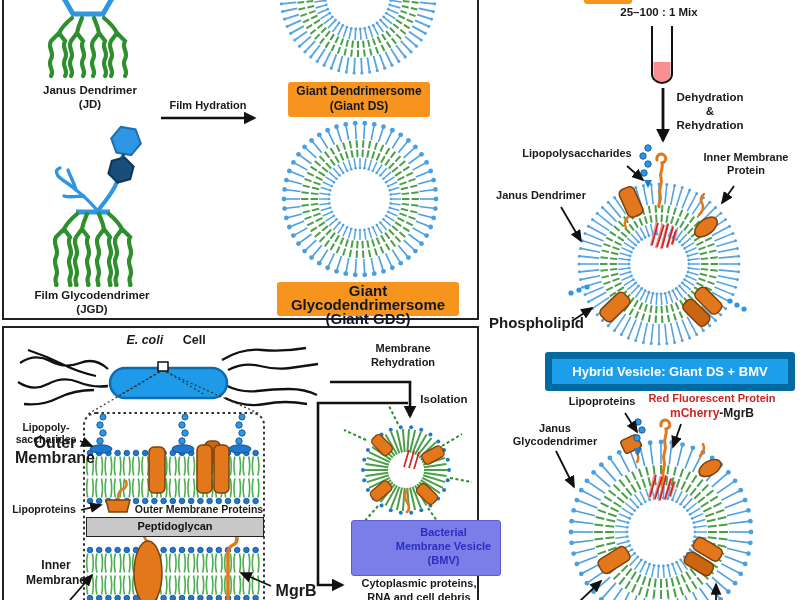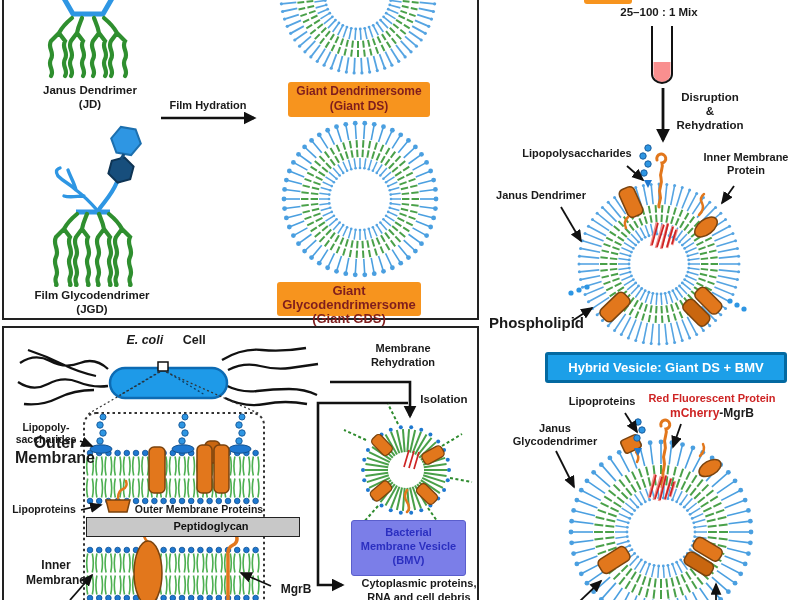--- a/index.html
+++ b/index.html
@@ -2,22 +2,22 @@
 <html style="--dendrimer-blue: #2E96E3; --glyco-dark-blue: #174E7C; --tail-green: #3C9E3C; --label-orange: #F7941E; --protein-orange: #E2771C; --banner-blue: #1C9FE8; --bmv-purple: #7B7EE8; --bmv-text: #2B2FC0; --mcherry-red: #CE2424; --tube-pink: #F98F8F; --peptidoglycan-gray: #C8C8C8; --cell-blue: #1E9AE8;"><head>
 <meta charset="utf-8">
 <style>
   html,body{margin:0;padding:0;background:#fff;}
   #fig{position:relative;width:800px;height:600px;overflow:hidden;background:#fff;
        font-family:"Liberation Sans","DejaVu Sans",sans-serif;}
   .panel{position:absolute;border:2.5px solid #222;background:transparent;}
   svg.art{position:absolute;left:0;top:0;pointer-events:none;}
   .lbl{position:absolute;font-weight:bold;color:#1a1a1a;text-align:center;line-height:1.18;}
   .box{position:absolute;font-weight:bold;text-align:center;border-radius:3px;}
-  .orange{background:var(--label-orange,#F7941E);color:#7f1d1d;}
-  .banner{background:var(--banner-blue,#1C9FE8);color:#fff;border:3px solid #0369a1;}
+  .orange{background:var(--label-orange,#F7941E);color:#0f172a;}
+  .banner{background:var(--banner-blue,#1C9FE8);color:#fff;border:7px solid #0369a1;}
   .purple{background:var(--bmv-purple,#7B7EE8);color:var(--bmv-text,#2B2FC0);border:1px solid #5A5ECC;}
   .gray{background:var(--peptidoglycan-gray,#C8C8C8);color:#111;border:1.5px solid #222;border-radius:0;}
   .red{color:var(--mcherry-red,#E8201C);}
   .it{font-style:italic;text-align:right;}
 </style>
 </head>
 <body>
 
 <div id="fig">
 
@@ -1656,29 +1656,29 @@
   </div>
   <div class="lbl" style="left:157px;top:99px;width:102px;font-size:11px;">Film Hydration</div>
   <div class="box orange" style="left:288px;top:82px;width:142px;height:33px;font-size:12px;line-height:14.5px;padding-top:2px;">
     <div>Giant Dendrimersome</div>
       <div>(Giant DS)</div>
   </div>
   <div class="lbl" style="left:10px;top:289px;width:164px;font-size:11.5px;">
     <div>Film Glycodendrimer</div>
       <div>(JGD)</div>
   </div>
-  <div class="box orange" style="left:277px;top:282px;width:144px;height:32px;font-size:13px;line-height:14px;padding-top:2px;">
+  <div class="box orange" style="left:277px;top:282px;width:182px;height:32px;font-size:15px;line-height:14px;padding-top:2px;">
     <div>Giant Glycodendrimersome</div>
       <div>(Giant GDS)</div>
   </div>
 
   <div class="box orange" style="left:584px;top:-8px;width:48px;height:12px;"></div>
   <div class="lbl" style="left:598px;top:6px;width:122px;font-size:11.5px;">25–100 : 1 Mix</div>
   <div class="lbl" style="left:666px;top:90px;width:88px;font-size:11.5px;line-height:14px;">
-    <div>Disruption</div>
+    <div>Dehydration</div>
       <div>&amp;</div>
       <div>Rehydration</div>
   </div>
   <div class="lbl" style="left:514px;top:147px;width:126px;font-size:11px;">Lipopolysaccharides</div>
   <div class="lbl" style="left:696px;top:151px;width:100px;font-size:11px;line-height:13px;">
     <div>Inner Membrane</div>
       <div>Protein</div>
   </div>
   <div class="lbl" style="left:489px;top:189px;width:104px;font-size:11px;">Janus Dendrimer</div>
   <div class="lbl" style="left:489px;top:314px;width:84px;font-size:15px;">Phospholipid</div>
@@ -1701,32 +1701,32 @@
   <div class="lbl" style="left:12px;top:422px;width:68px;font-size:10.5px;line-height:11.5px;">
     <div>Lipopoly-</div>
       <div>saccharides</div>
   </div>
   <div class="lbl" style="left:14px;top:436px;width:82px;font-size:16px;line-height:14.5px;">
     <div>Outer</div>
       <div>Membrane</div>
   </div>
   <div class="lbl" style="left:8px;top:503px;width:72px;font-size:10.5px;">Lipoproteins</div>
   <div class="lbl" style="left:132px;top:503px;width:134px;font-size:10.5px;">Outer Membrane Proteins</div>
-  <div class="box gray" style="left:86px;top:517px;width:176px;height:18px;font-size:11px;line-height:17px;padding-left:36px;">Peptidoglycan</div>
+  <div class="box gray" style="left:86px;top:517px;width:176px;height:18px;font-size:11px;line-height:17px;">Peptidoglycan</div>
   <div class="lbl" style="left:14px;top:546px;width:84px;font-size:12px;line-height:14.5px;margin-top:12px;">
     <div>Inner</div>
       <div>Membrane</div>
   </div>
-  <div class="lbl" style="left:274px;top:582px;width:44px;font-size:12px;">MgrB</div>
+  <div class="lbl" style="left:274px;top:582px;width:44px;font-size:16px;">MgrB</div>
   <div class="lbl" style="left:362px;top:342px;width:82px;font-size:11px;line-height:13.5px;">
     <div>Membrane</div>
       <div>Rehydration</div>
   </div>
   <div class="lbl" style="left:413px;top:393px;width:62px;font-size:11.5px;">Isolation</div>
-  <div class="box purple" style="left:351px;top:520px;width:113px;height:50px;font-size:11px;line-height:14px;padding-top:4px;">
+  <div class="box purple" style="left:351px;top:520px;width:113px;height:50px;font-size:11px;line-height:14px;padding-top:4px;padding-left:35px;">
     <div>Bacterial</div>
       <div>Membrane Vesicle</div>
       <div>(BMV)</div>
   </div>
   <div class="lbl" style="left:352px;top:576px;width:134px;font-size:11px;line-height:14px;">
     <div>Cytoplasmic proteins,</div>
       <div>RNA and cell debris</div>
   </div>
 
 </div>

